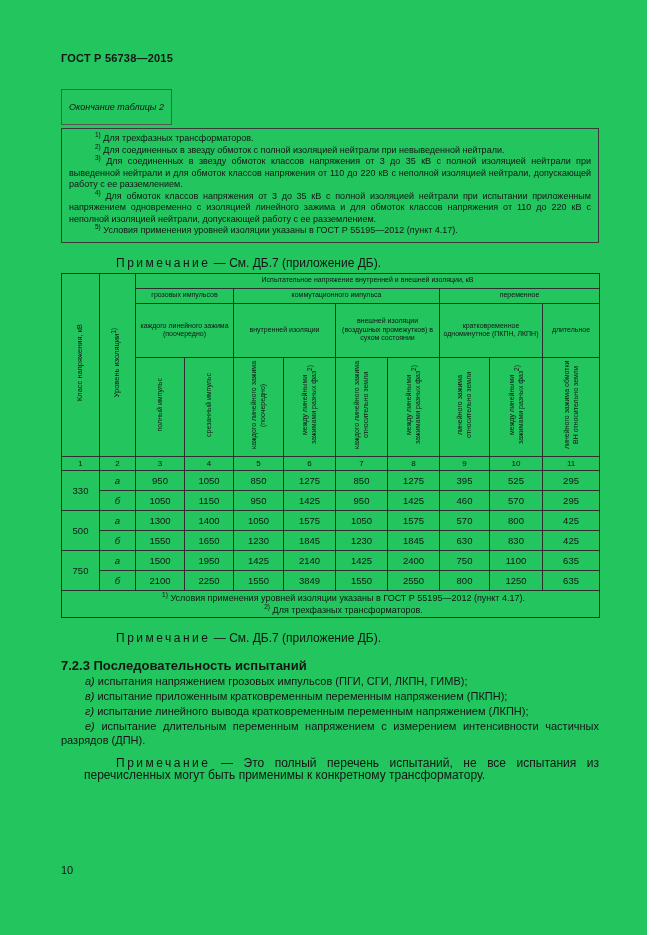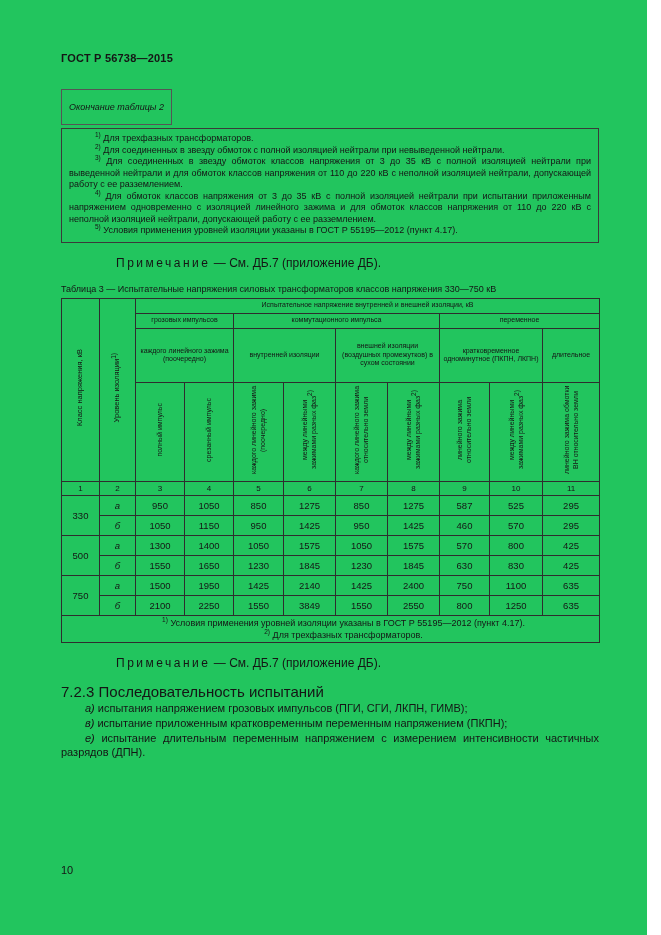--- a/index.html
+++ b/index.html
@@ -50,21 +50,21 @@
   .vtext {
     display: inline-block; writing-mode: vertical-rl; transform: rotate(180deg);
     font-size: 7px; line-height: 8.5px; max-height: 92px;
   }
   .lcol .vtext { max-height: 170px; font-size: 7.5px; }
   .clscell { vertical-align: top; padding-top: 4px; }
   .ital { font-style: italic; }
   .tfn { text-align: left; font-size: 9px; line-height: 12px; padding: 3px 6px 4px 6px; }
   .tfn p { text-indent: 26px; }
 
-  .section-title { font-size: 15px; font-weight: normal; margin-top: 14px; }
+  .section-title { font-size: 13px; font-weight: bold; margin-top: 14px; }
   .body-p { font-size: 11px; line-height: 14px; text-indent: 24px; text-align: justify; margin-top: 1px; }
 
   .page-num { position: absolute; left: 61px; top: 864px; font-size: 11px; }
 </style>
 </head>
 <body>
 
 <div class="page">
   <div class="content">
 
@@ -75,21 +75,20 @@
     <div class="fnbox">
       <p><span class="sup">1)</span> <span>Для трехфазных трансформаторов.</span></p>
       <p><span class="sup">2)</span> <span>Для соединенных в звезду обмоток с полной изоляцией нейтрали при невыведенной нейтрали.</span></p>
       <p><span class="sup">3)</span> <span>Для соединенных в звезду обмоток классов напряжения от 3 до 35 кВ с полной изоляцией нейтрали при выведенной нейтрали и для обмоток классов напряжения от 110 до 220 кВ с неполной изоляцией нейтрали, допускающей работу с ее разземлением.</span></p>
       <p><span class="sup">4)</span> <span>Для обмоток классов напряжения от 3 до 35 кВ с полной изоляцией нейтрали при испытании приложенным напряжением одновременно с изоляцией линейного зажима и для обмоток классов напряжения от 110 до 220 кВ с неполной изоляцией нейтрали, допускающей работу с ее разземлением.</span></p>
       <p><span class="sup">5)</span> <span>Условия применения уровней изоляции указаны в ГОСТ Р 55195—2012 (пункт 4.17).</span></p>
     </div>
 
     <p class="note"><span class="note-label">Примечание</span> <span>— См. ДБ.7 (приложение ДБ).</span></p>
 
-    <div class="tcaption">Таблица 3 — Испытательные напряжения силовых трансформаторов классов напряжения 330—750 кВ</div>
 
     <table class="t3">
       <colgroup>
         <col style="width:38px">
           <col style="width:36px">
         <col style="width:49px">
           <col style="width:49px">
         <col style="width:50px">
           <col style="width:52px">
         <col style="width:52px">
@@ -144,21 +143,21 @@
       <tbody>
         <tr class="drow">
           <td rowspan="2" class="clscell">330</td>
           <td class="ital">а</td>
           <td>950</td>
           <td>1050</td>
           <td>850</td>
           <td>1275</td>
           <td>850</td>
           <td>1275</td>
-          <td>587</td>
+          <td>395</td>
           <td>525</td>
           <td>295</td>
         </tr>
         <tr class="drow">
           <td class="ital">б</td>
           <td>1050</td>
           <td>1150</td>
           <td>950</td>
           <td>1425</td>
           <td>950</td>
@@ -224,19 +223,21 @@
           </td>
         </tr>
       </tbody>
     </table>
 
     <p class="note"><span class="note-label">Примечание</span> <span>— См. ДБ.7 (приложение ДБ).</span></p>
 
     <div class="section-title">7.2.3 Последовательность испытаний</div>
     <p class="body-p"><span class="ital">а)</span> <span>испытания напряжением грозовых импульсов (ПГИ, СГИ, ЛКПН, ГИМВ);</span></p>
     <p class="body-p"><span class="ital">в)</span> <span>испытание приложенным кратковременным переменным напряжением (ПКПН);</span></p>
+    <p class="body-p"><span class="ital">г)</span> <span>испытание линейного вывода кратковременным переменным напряжением (ЛКПН);</span></p>
     <p class="body-p"><span class="ital">е)</span> <span>испытание длительным переменным напряжением с измерением интенсивности частичных разрядов (ДПН).</span></p>
 
+    <p class="note wide" style="margin-top:10px;"><span class="note-label">Примечание</span> <span>— Это полный перечень испытаний, не все испытания из перечисленных могут быть применимы к конкретному трансформатору.</span></p>
 
   </div>
 
   <div class="page-num">10</div>
 </div>
 
 </body></html>

